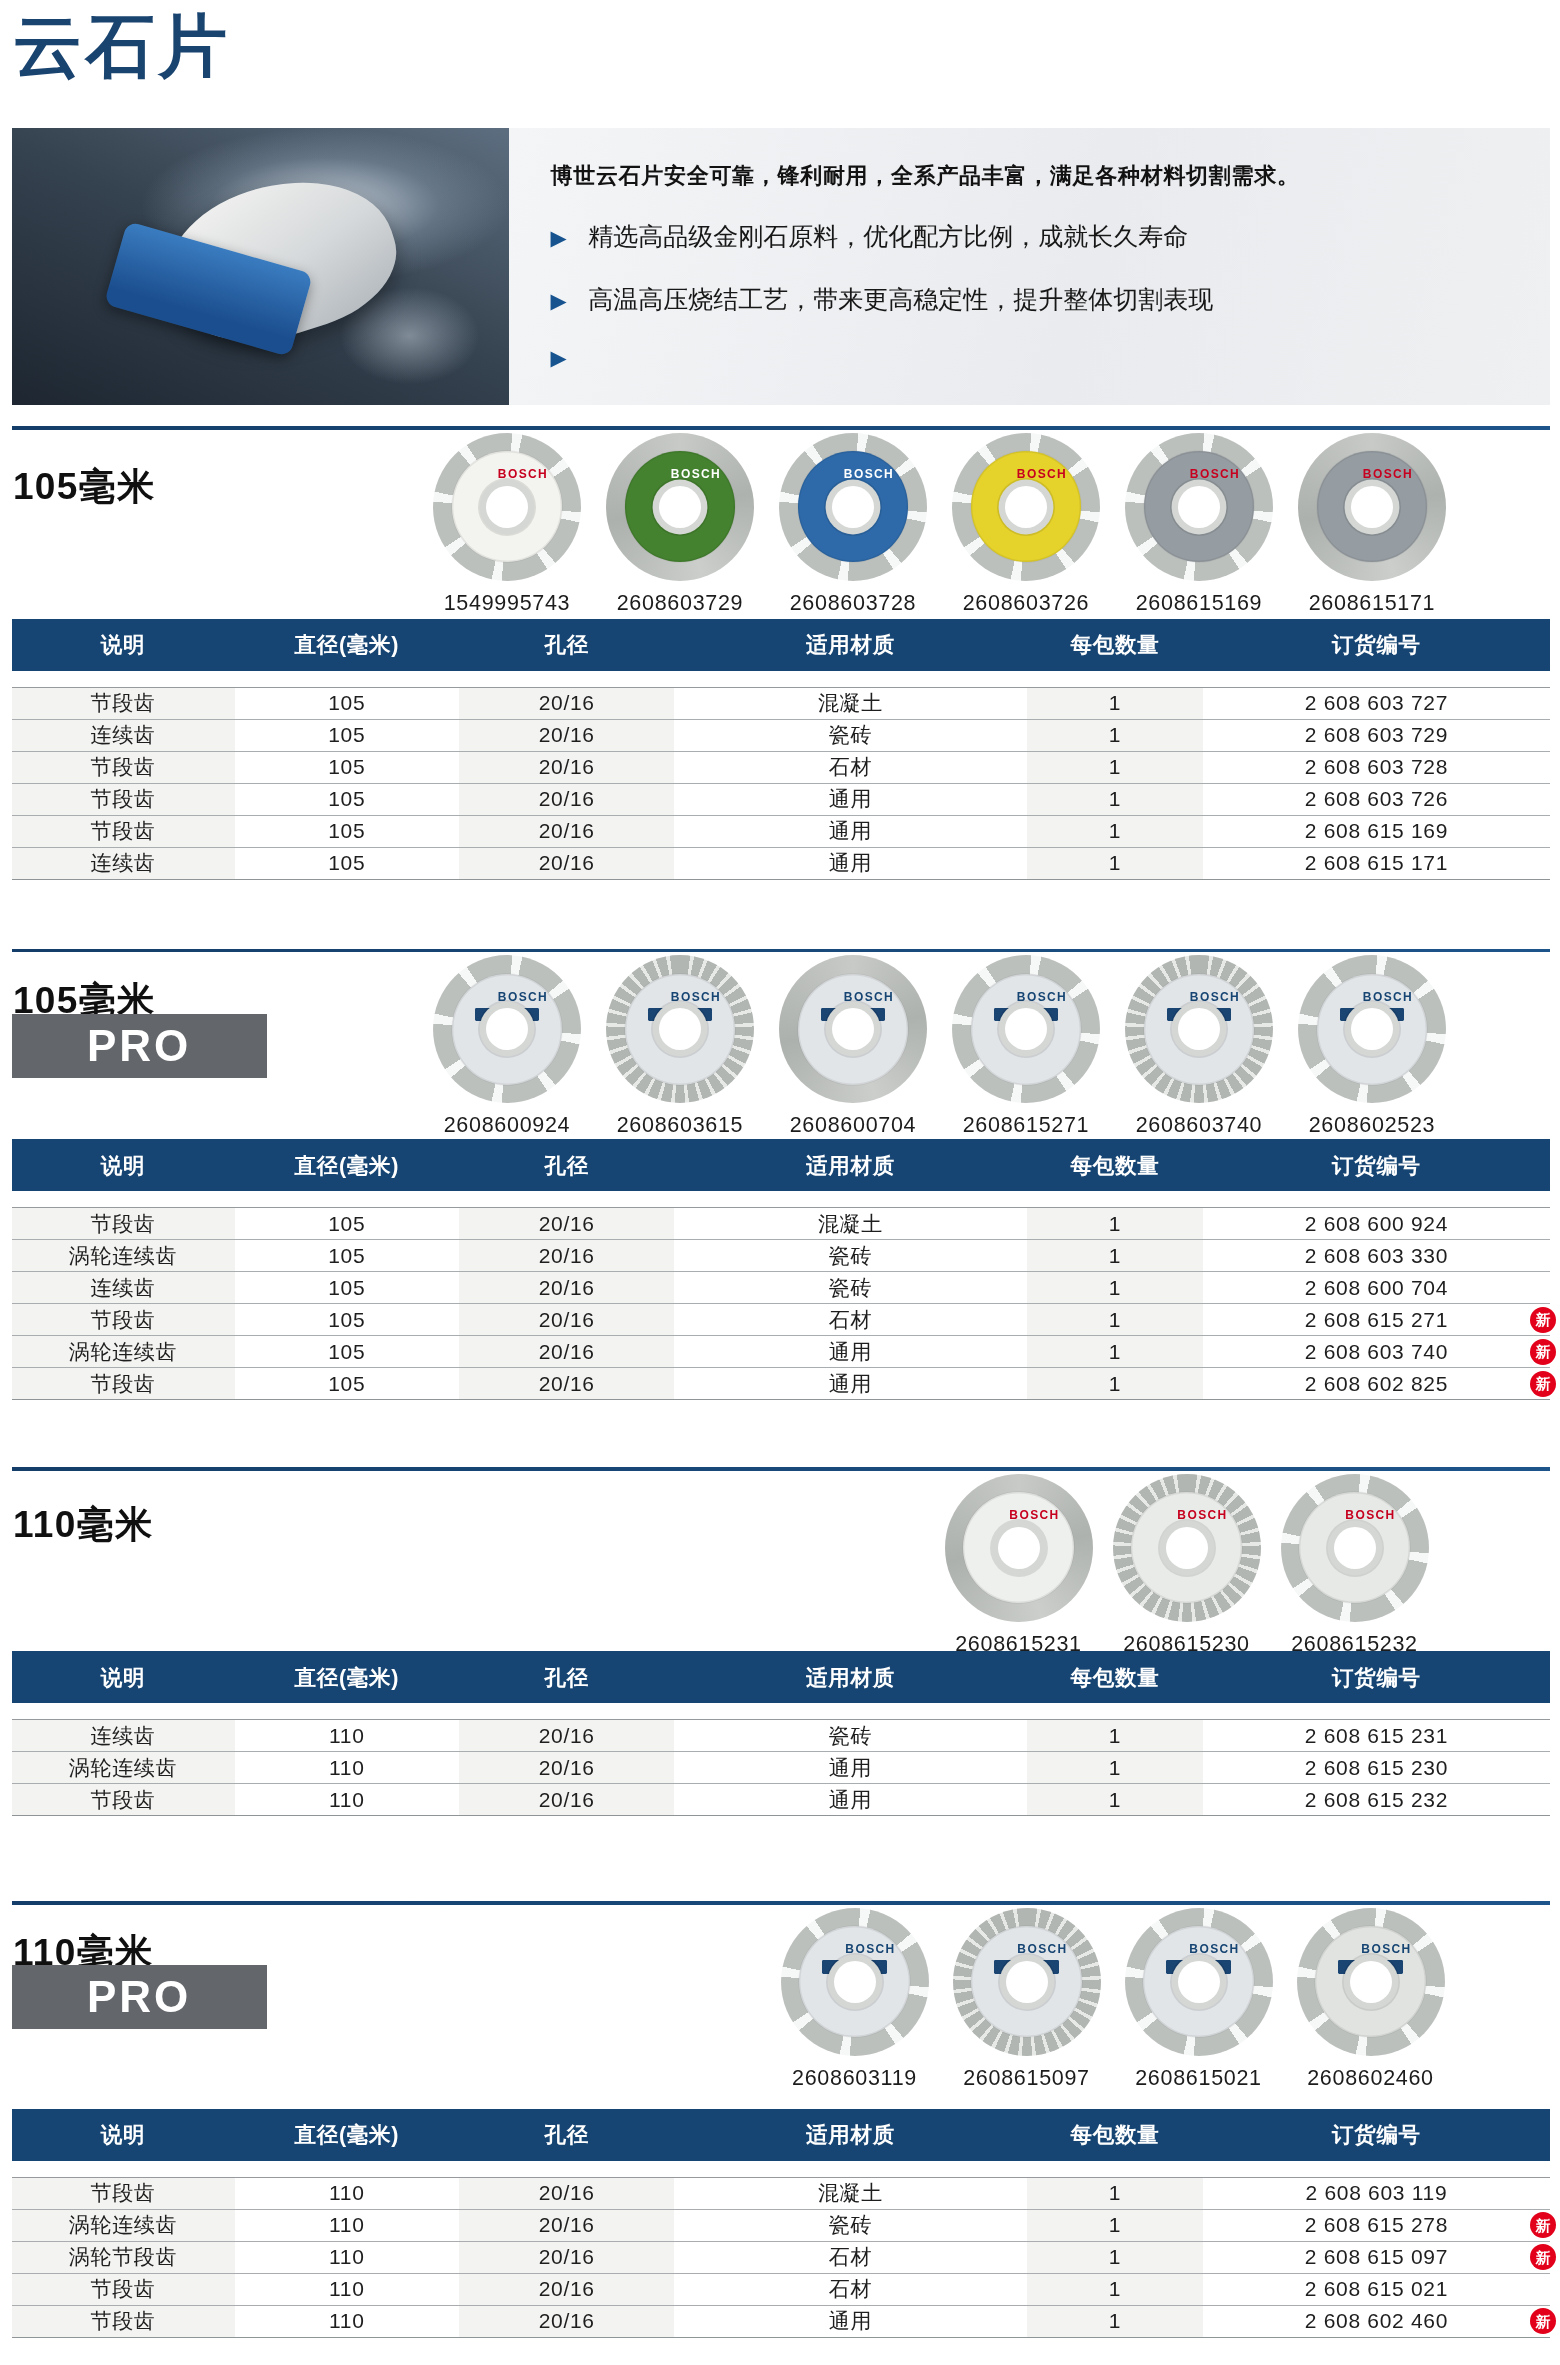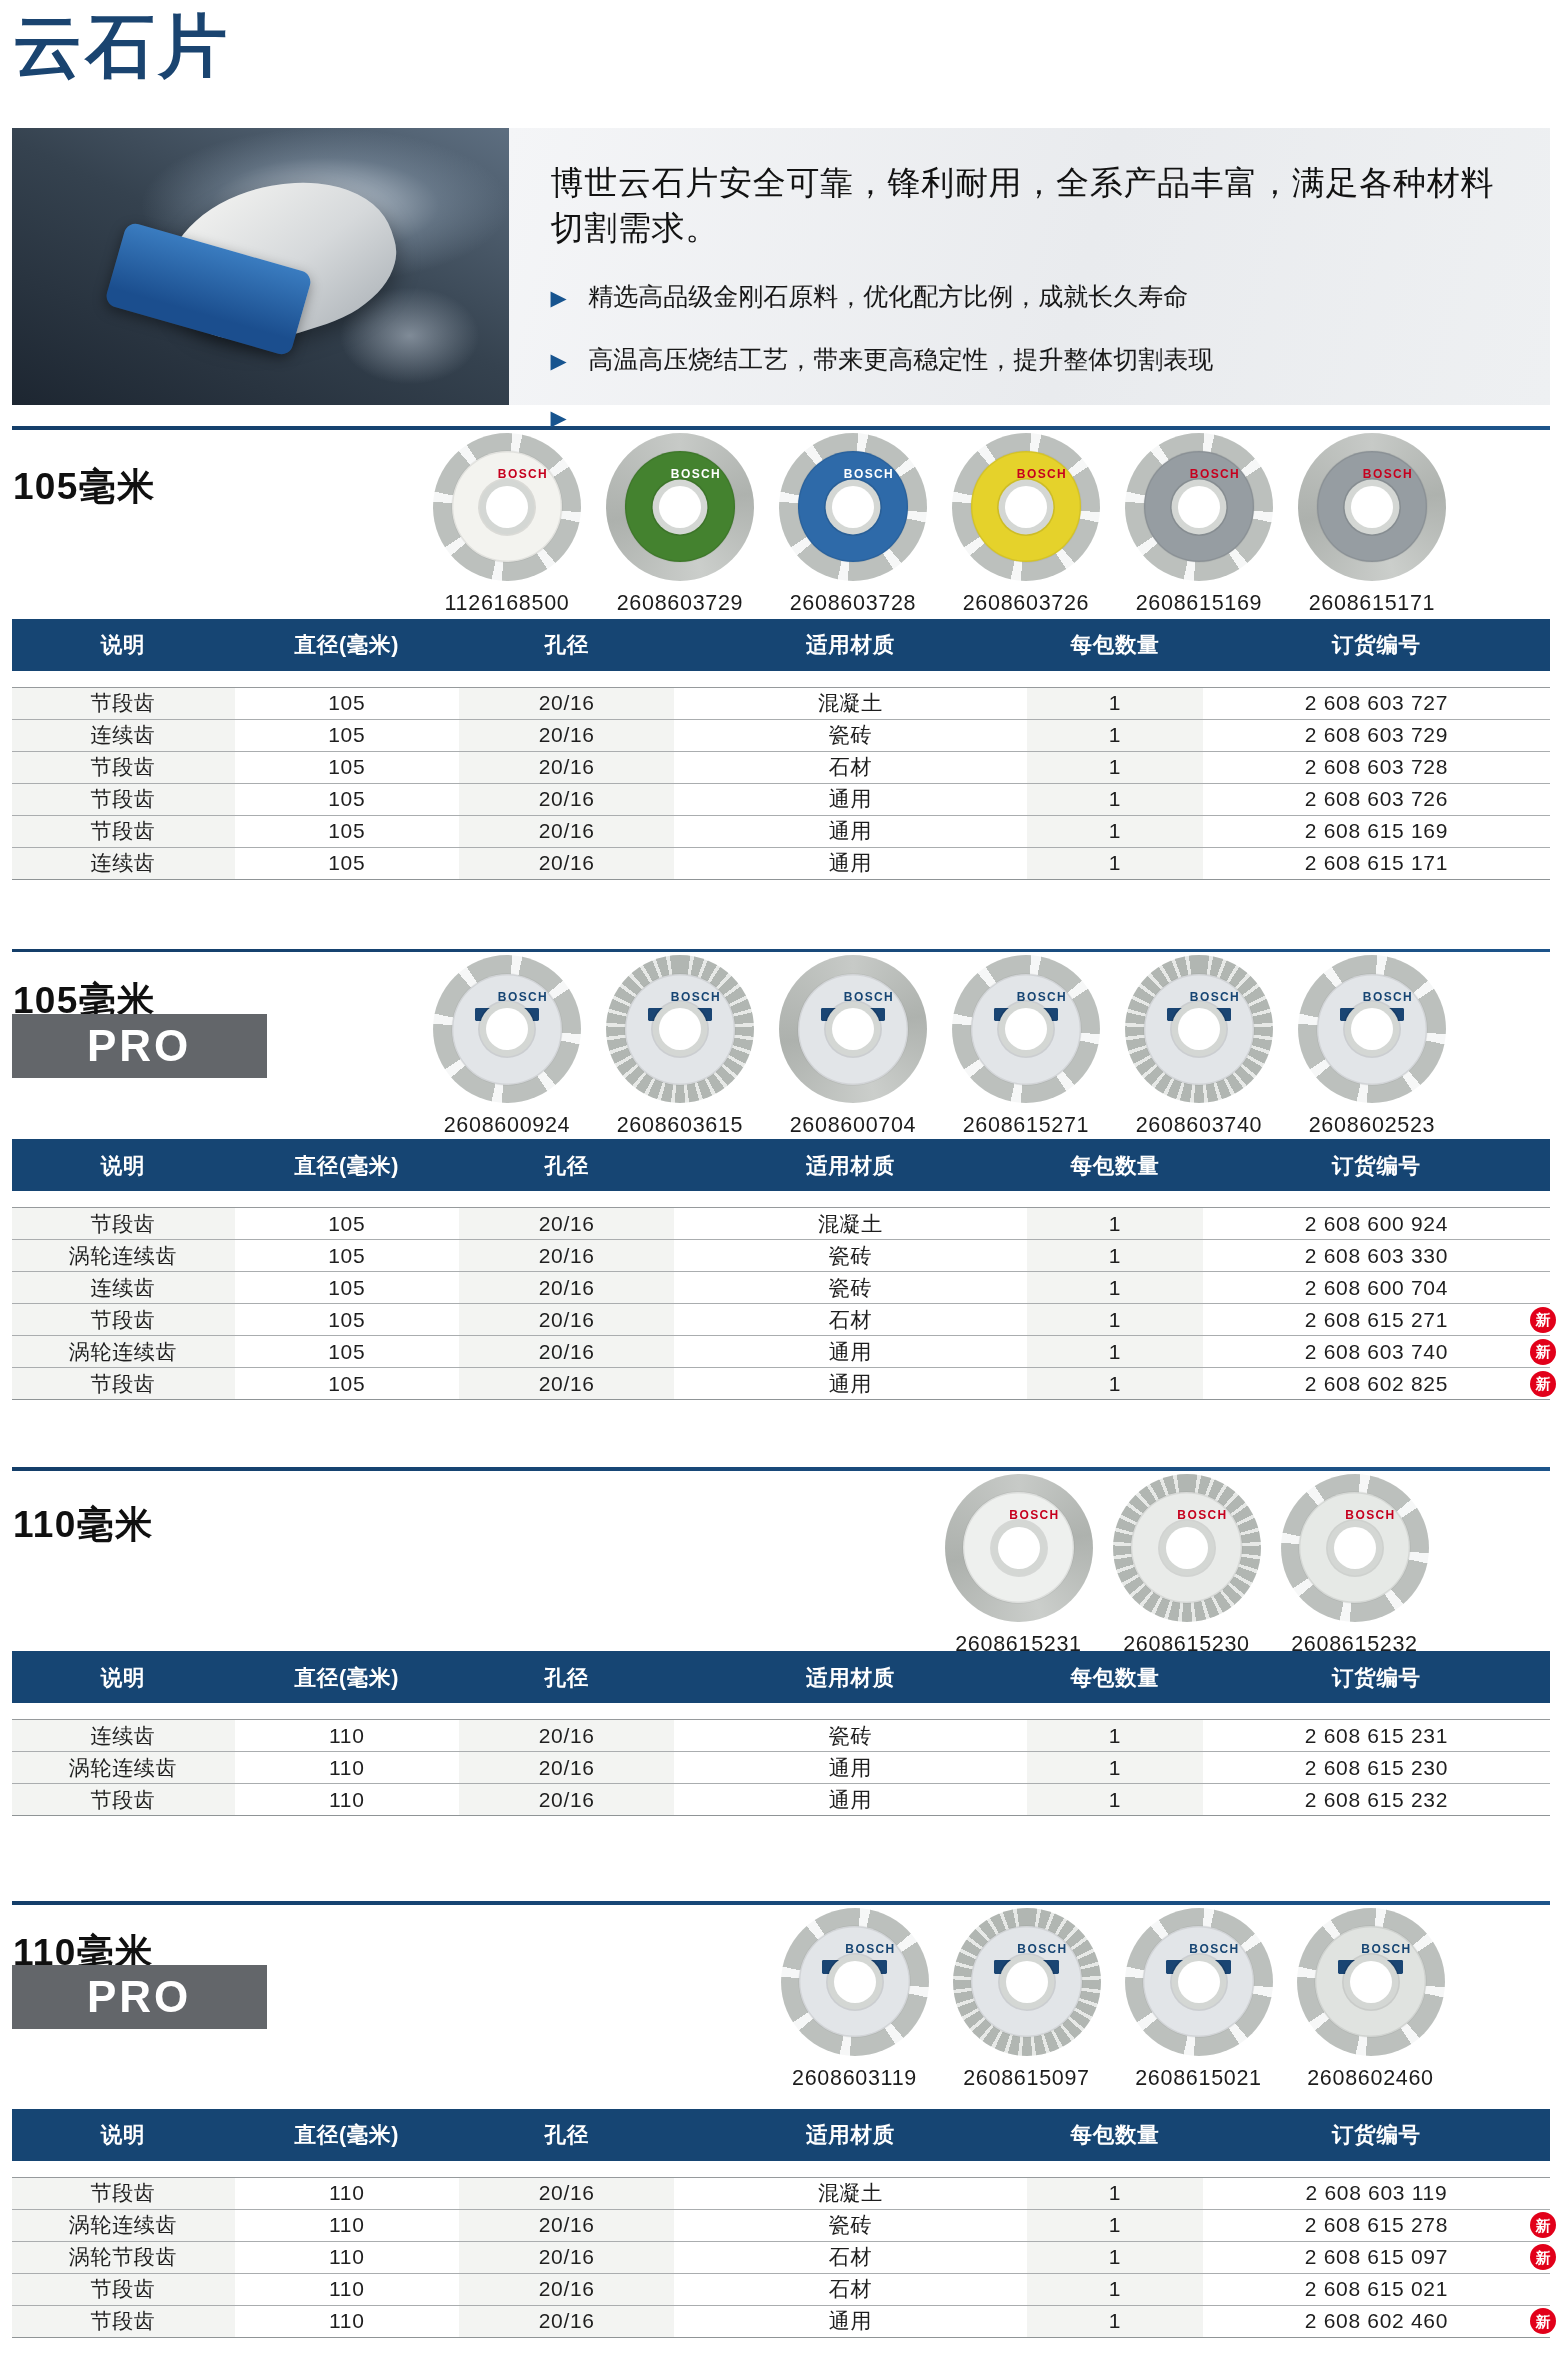--- a/index.html
+++ b/index.html
@@ -34,21 +34,21 @@
   .hero-photo::after{ 
     content:"";position:absolute;width:193px;height:86px;left:100px;top:118px;
     background:linear-gradient(180deg,#3a7cc0 0%,#1b4e8e 80%);
     border-radius:11.5px;transform:rotate(16deg);
     box-shadow:0 4.3px 13px rgba(0,0,0,.4);
   }
   .hero-panel{
     flex:1;background:linear-gradient(105deg,#f4f5f7 0%,#e9ebee 55%,#eef0f2 100%);
     padding:33px 26px 0 42px;box-sizing:border-box;
   }
-  .hero-headline{font-size:33px;font-weight:400;color:#121212;letter-spacing:0.7px;}
+  .hero-headline{font-size:22px;font-weight:700;color:#121212;letter-spacing:0.7px;}
   .bullets{margin-top:29px;display:flex;flex-direction:column;gap:30px;}
   .bullet{display:flex;align-items:center;gap:21.5px;font-size:25px;color:#171717;}
   .bullet .arr{color:#17548f;font-size:21px;line-height:1;transform:translateY(0.7px);}
 
   
   .sec-divider{height:3.6px;background:linear-gradient(90deg,#143e69,#1d548a);border:0;}
   .sec-0 .sec-divider{margin-top:21.5px;}
   .sec-1 .sec-divider{margin-top:69px;}
   .sec-2 .sec-divider{margin-top:67px;}
   .sec-3 .sec-divider{margin-top:85px;}
@@ -179,21 +179,21 @@
 
       <div class="products">
             <figure class="product">
               <div class="disc">
                 <div class="rim segmented"></div>
                 <div class="disc-label" style="background: rgb(243, 243, 239);">
                   <span class="brand" style="color: rgb(198, 0, 30);">BOSCH</span>
                 </div>
                 <div class="hole"></div>
               </div>
-              <figcaption class="code">1126168500</figcaption>
+              <figcaption class="code">1549995743</figcaption>
             </figure>
             <figure class="product">
               <div class="disc">
                 <div class="rim continuous"></div>
                 <div class="disc-label" style="background: rgb(68, 130, 47);">
                   <span class="brand" style="color: rgb(255, 255, 255);">BOSCH</span>
                 </div>
                 <div class="hole"></div>
               </div>
               <figcaption class="code">2608603729</figcaption>

